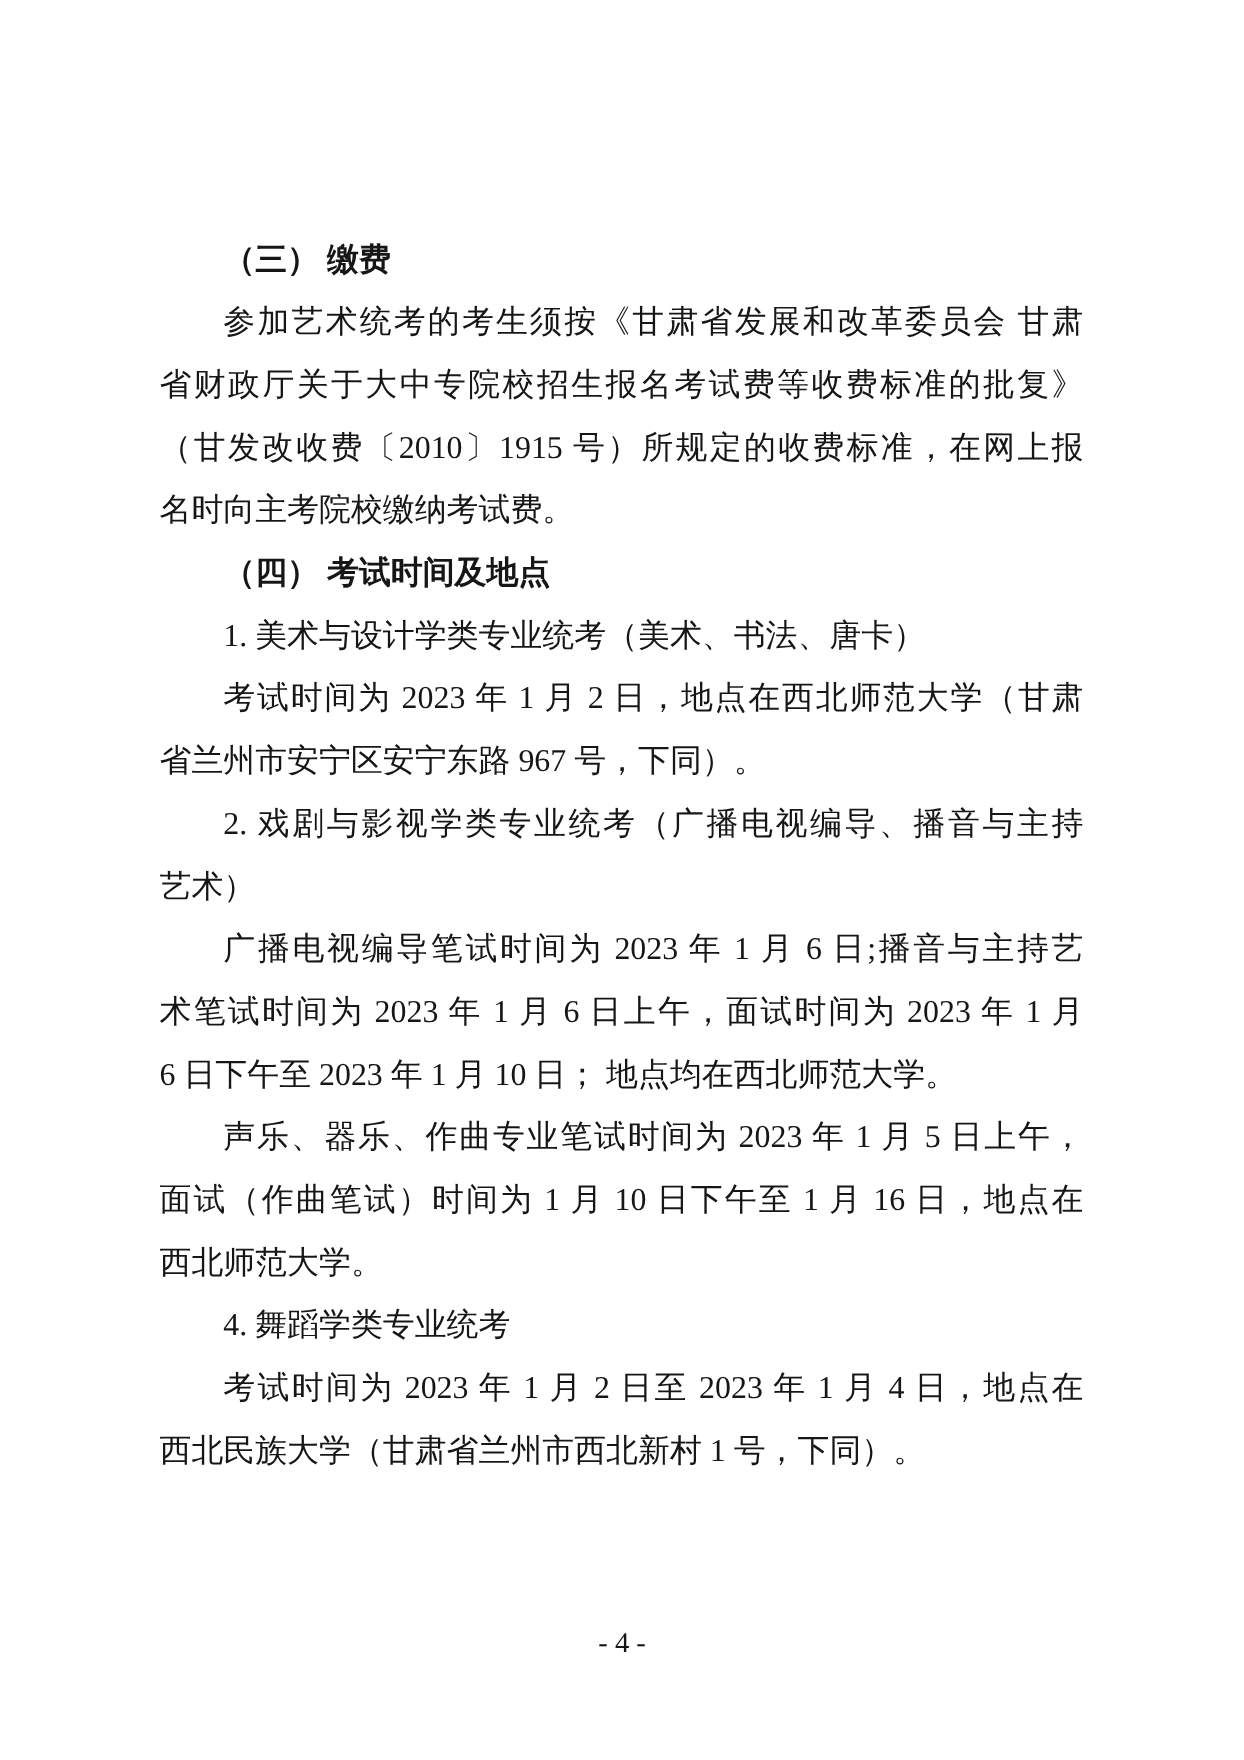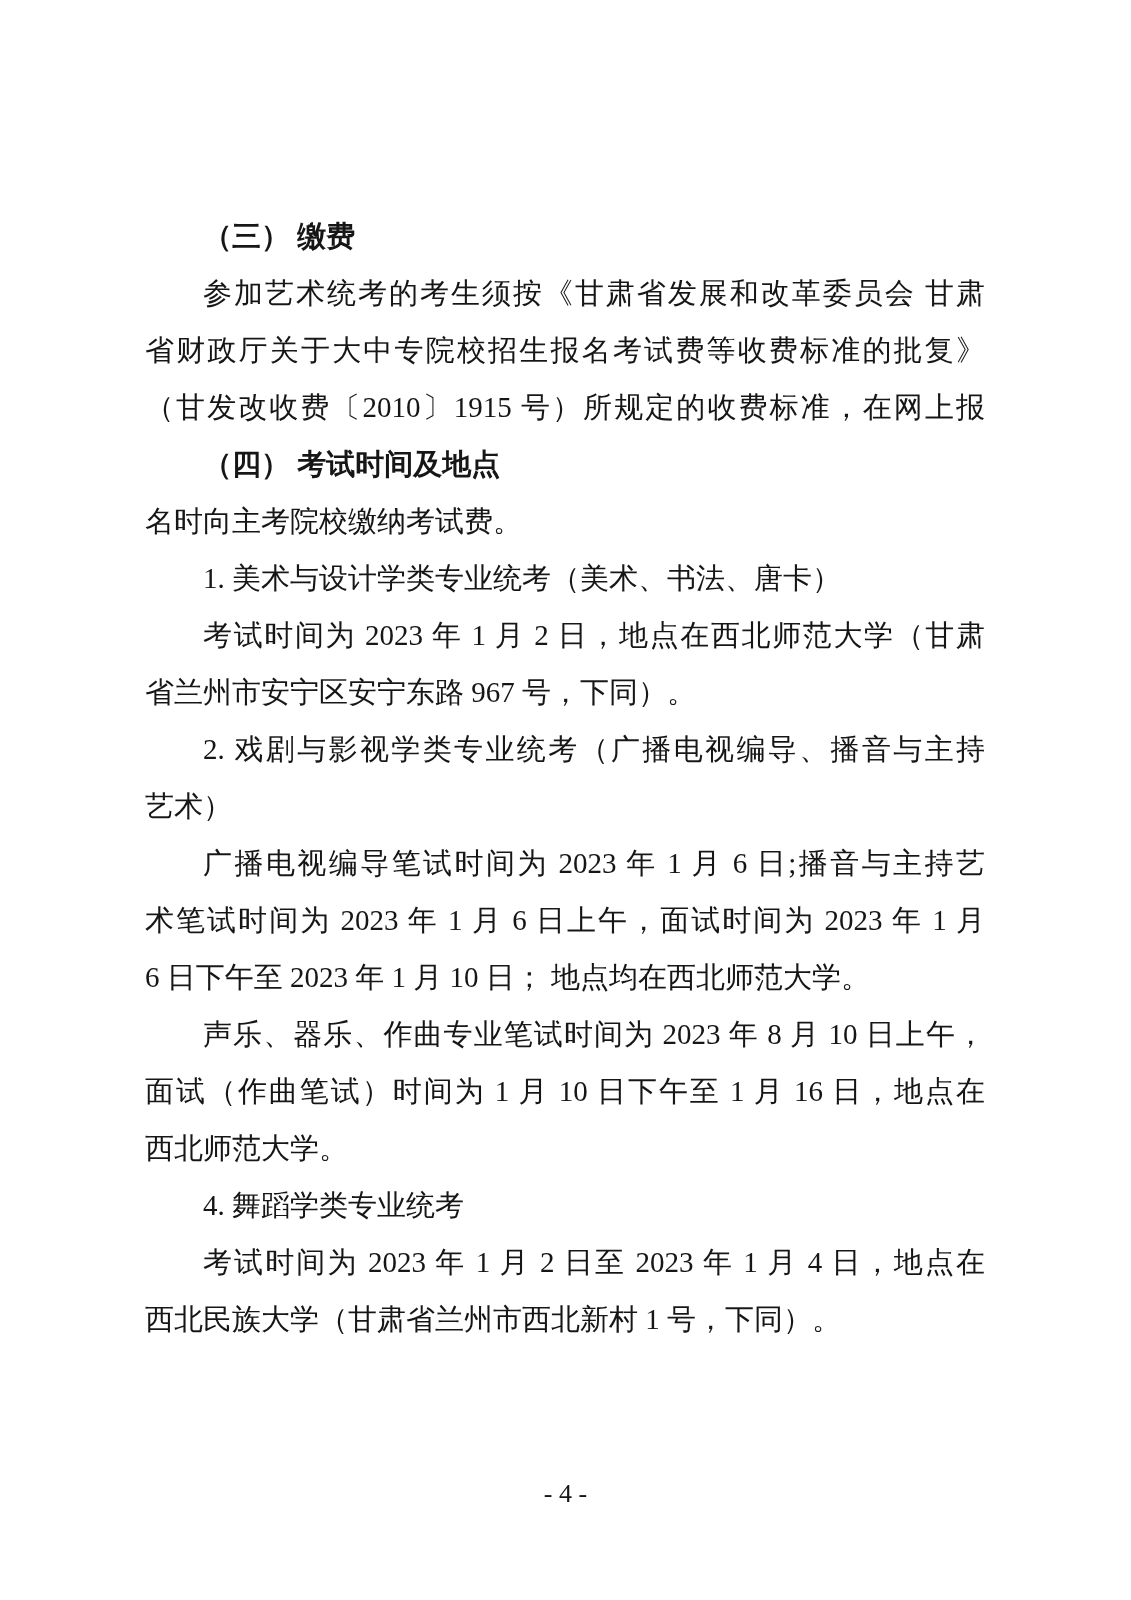--- a/index.html
+++ b/index.html
@@ -53,31 +53,31 @@
 </style>
 </head>
 <body>
 
 <div class="page">
   <div class="doc-body" id="doc-body">
       <div class="line indent heading">（三） 缴费</div>
       <div class="line indent justify">参加艺术统考的考生须按《甘肃省发展和改革委员会 甘肃</div>
       <div class="line justify">省财政厅关于大中专院校招生报名考试费等收费标准的批复》</div>
       <div class="line justify">（甘发改收费〔2010〕1915 号）所规定的收费标准，在网上报</div>
+      <div class="line">名时向主考院校缴纳考试费。</div>
       <div class="line indent heading">（四） 考试时间及地点</div>
-      <div class="line">名时向主考院校缴纳考试费。</div>
       <div class="line indent">1. 美术与设计学类专业统考（美术、书法、唐卡）</div>
       <div class="line indent justify">考试时间为 2023 年 1 月 2 日，地点在西北师范大学（甘肃</div>
       <div class="line">省兰州市安宁区安宁东路 967 号，下同）。</div>
       <div class="line indent justify">2. 戏剧与影视学类专业统考（广播电视编导、播音与主持</div>
       <div class="line">艺术）</div>
       <div class="line indent justify">广播电视编导笔试时间为 2023 年 1 月 6 日;播音与主持艺</div>
       <div class="line justify">术笔试时间为 2023 年 1 月 6 日上午，面试时间为 2023 年 1 月</div>
       <div class="line">6 日下午至 2023 年 1 月 10 日； 地点均在西北师范大学。</div>
-      <div class="line indent justify">声乐、器乐、作曲专业笔试时间为 2023 年 8 月 10 日上午，</div>
+      <div class="line indent justify">声乐、器乐、作曲专业笔试时间为 2023 年 1 月 5 日上午，</div>
       <div class="line justify">面试（作曲笔试）时间为 1 月 10 日下午至 1 月 16 日，地点在</div>
       <div class="line">西北师范大学。</div>
       <div class="line indent">4. 舞蹈学类专业统考</div>
       <div class="line indent justify">考试时间为 2023 年 1 月 2 日至 2023 年 1 月 4 日，地点在</div>
       <div class="line">西北民族大学（甘肃省兰州市西北新村 1 号，下同）。</div>
     </div>
   <div class="page-footer">- 4 -</div>
 </div>
 
 </body></html>

